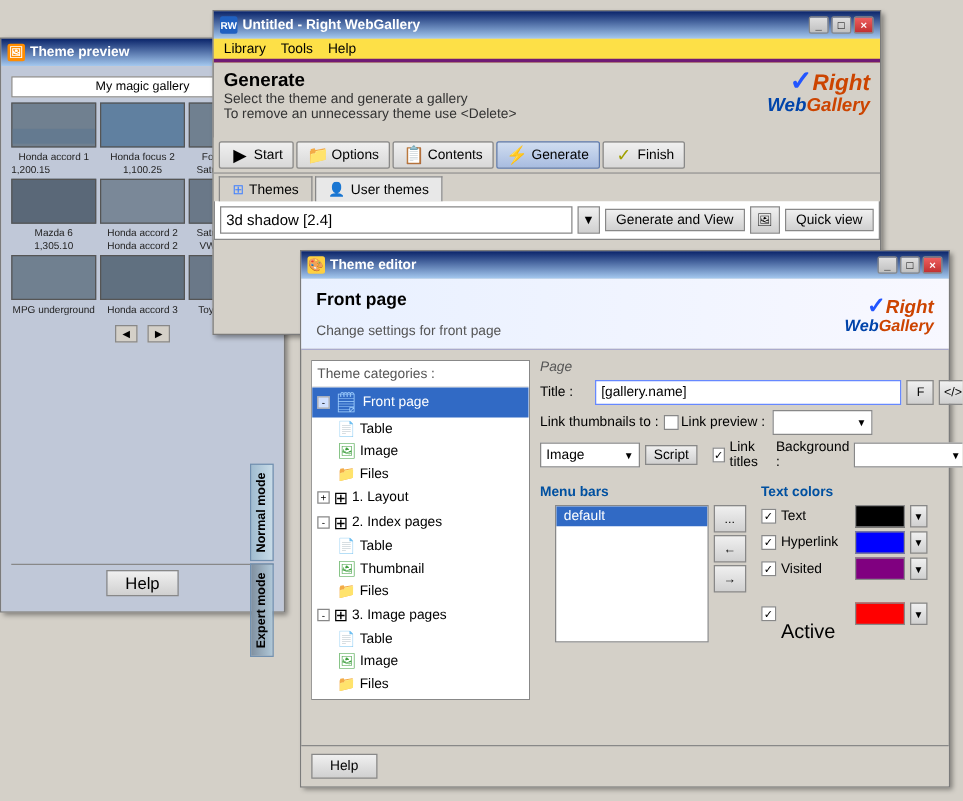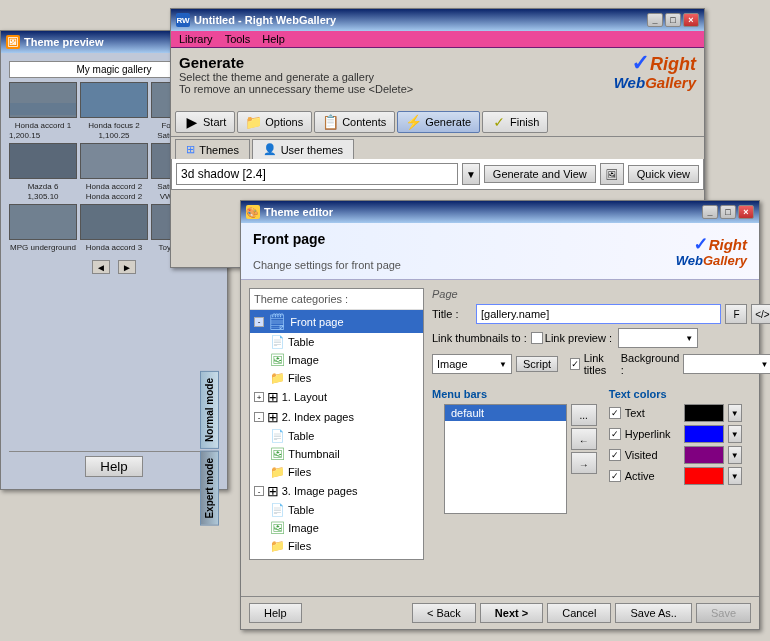--- a/index.html
+++ b/index.html
@@ -187,21 +187,21 @@
       <div class="title-bar-icon" style="background:#2060c0; font-size:8px;">RW</div>
       <span>Untitled - Right WebGallery</span>
     </div>
     <div class="title-bar-buttons">
       <div class="title-bar-btn">_</div>
       <div class="title-bar-btn">□</div>
       <div class="title-bar-btn close">×</div>
     </div>
   </div>
 
-  <div style="display:flex; gap:12px; padding:2px 8px; background:#ec4899; border-bottom:1px solid #701a75; font-size:11px;">
+  <div style="display:flex; gap:12px; padding:2px 8px; background:#fde047; border-bottom:3px solid #701a75; font-size:11px;">
     <span style="cursor:pointer;">Library</span>
     <span style="cursor:pointer;">Tools</span>
     <span style="cursor:pointer;">Help</span>
   </div>
 
   <div style="padding:6px 8px; position:relative; min-height:60px;">
     <div style="position:absolute; right:8px; top:4px; text-align:right;">
       <div style="font-size:22px; color:#2255ff; font-weight:bold; line-height:1;">✓<span style="color:#cc4400; font-style:italic; font-size:18px;">Right</span></div>
       <div style="font-weight:bold; font-size:15px; color:#0044aa; font-style:italic;">Web<span style="color:#cc4400;">Gallery</span></div>
     </div>
@@ -432,32 +432,25 @@
 
           <div style="display:flex; align-items:center; gap:4px; margin-bottom:3px;">
             <div style="width:12px; height:12px; border:1px solid #888; background:#fff; display:flex; align-items:center; justify-content:center; font-size:9px; cursor:pointer;">✓</div>
             <span style="font-size:11px; min-width:55px;">Visited</span>
             <div style="width:40px; height:18px; background:#800080; border:1px solid #888;"></div>
             <div style="width:14px; height:18px; border:1px solid #888; background:linear-gradient(to bottom,#f0f0f0,#d0d0d0); display:flex; align-items:center; justify-content:center; font-size:8px; cursor:pointer;">▼</div>
           </div>
 
           <div style="display:flex; align-items:center; gap:4px; margin-bottom:3px;">
             <div style="width:12px; height:12px; border:1px solid #888; background:#fff; display:flex; align-items:center; justify-content:center; font-size:9px; cursor:pointer;">✓</div>
-            <span style="font-size:11px; min-width:55px;">Active</span>
+            <span style="font-size:16px; min-width:55px;margin-top:30px;">Active</span>
             <div style="width:40px; height:18px; background:#ff0000; border:1px solid #888;"></div>
             <div style="width:14px; height:18px; border:1px solid #888; background:linear-gradient(to bottom,#f0f0f0,#d0d0d0); display:flex; align-items:center; justify-content:center; font-size:8px; cursor:pointer;">▼</div>
           </div>
         </div>
       </div>
     </div>
   </div>
 
   <div class="bottom-bar">
     <button style="padding:3px 14px; border:1px solid #888; background:linear-gradient(to bottom,#f0f0f0,#d0d0d0); cursor:pointer; font-size:11px;">Help</button>
-    <div class="bottom-btn-group">
-      <button style="padding:3px 14px; border:1px solid #888; background:linear-gradient(to bottom,#f0f0f0,#d0d0d0); cursor:pointer; font-size:11px;">&lt; Back</button>
-      <button style="padding:3px 14px; border:1px solid #888; background:linear-gradient(to bottom,#f0f0f0,#d0d0d0); cursor:pointer; font-size:11px; font-weight:bold;">Next &gt;</button>
-      <button style="padding:3px 14px; border:1px solid #888; background:linear-gradient(to bottom,#f0f0f0,#d0d0d0); cursor:pointer; font-size:11px;">Cancel</button>
-      <button style="padding:3px 14px; border:1px solid #888; background:linear-gradient(to bottom,#f0f0f0,#d0d0d0); cursor:pointer; font-size:11px;">Save As..</button>
-      <button style="padding:3px 14px; border:1px solid #888; background:linear-gradient(to bottom,#e0e0e0,#c0c0c0); cursor:default; font-size:11px; color:#999;">Save</button>
-    </div>
   </div>
 </div>
 
 </body></html>

